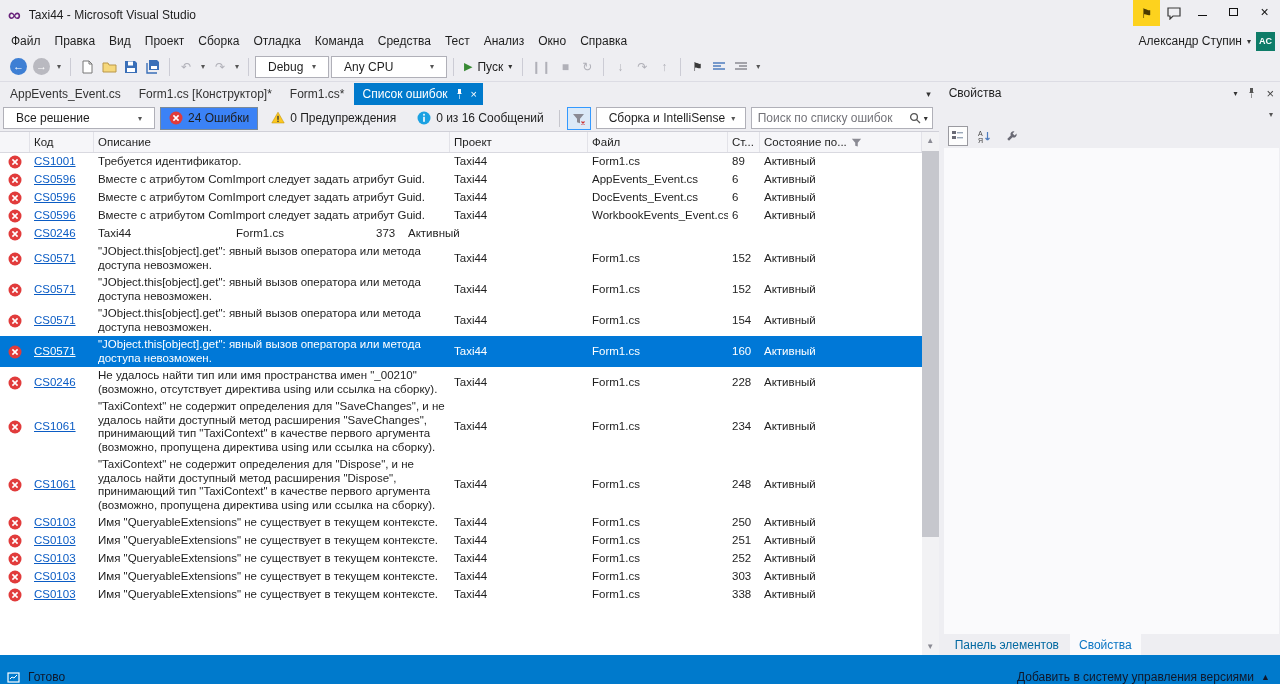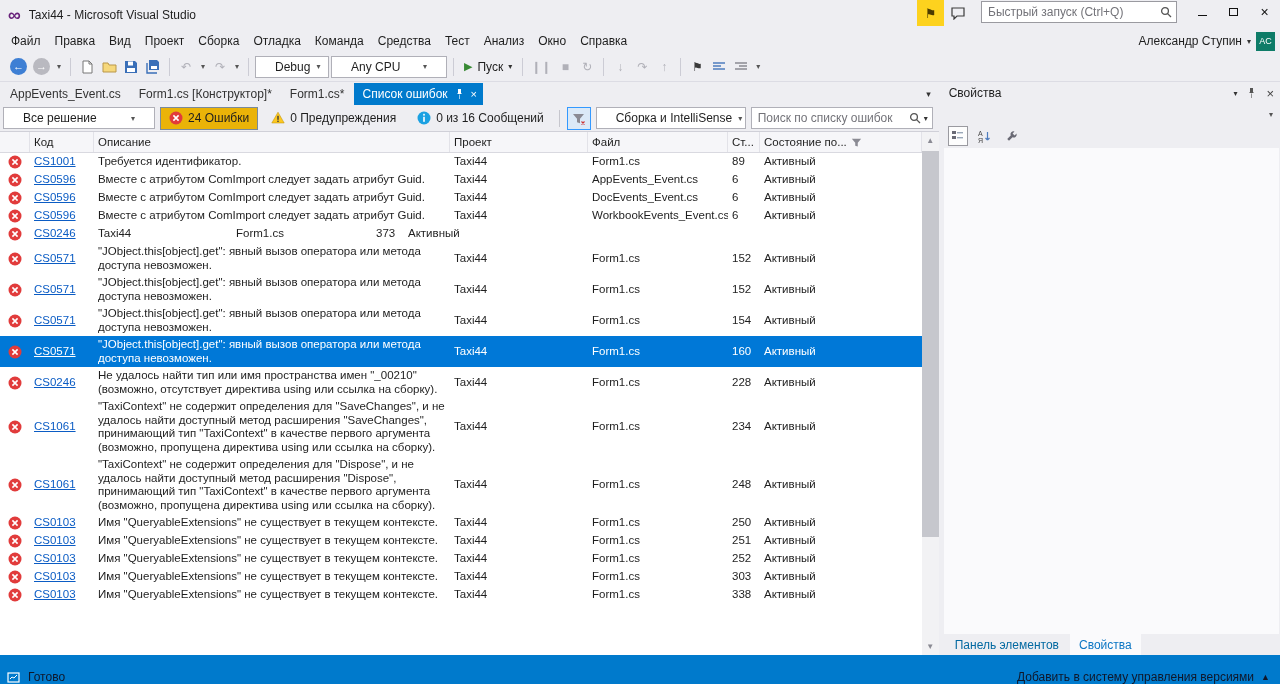--- a/index.html
+++ b/index.html
@@ -18,31 +18,31 @@
   .quick-launch input::placeholder{color:#737379}
   .win-btn{width:31px;height:24px;display:flex;align-items:center;justify-content:center;color:#111;font-size:12px}
   .minbar{width:9px;height:1px;background:#111;margin-top:6px}
   .maxbox{width:9px;height:8px;border:1px solid #111}
 
   
   .menu-bar{flex:0 0 22px;display:flex;align-items:center;padding-left:4px}
   .menu-item{padding:3px 7px}
   .menu-right{margin-left:auto;display:flex;align-items:center;gap:5px;padding-right:5px}
   .chev{font-size:8px;color:#333}
-  .avatar{width:19px;height:19px;background:#0e7c68;color:#fff;font-size:9px;font-weight:normal;display:flex;align-items:center;justify-content:center}
+  .avatar{width:19px;height:19px;background:#0e7c68;color:#fff;font-size:9px;font-weight:bold;display:flex;align-items:center;justify-content:center}
 
   
   .toolbar{flex:0 0 30px;display:flex;align-items:center;gap:2px;padding:0 8px;border-bottom:1px solid #dcdce4}
   .tool-btn{height:24px;min-width:20px;padding:0 2px;display:flex;align-items:center;justify-content:center;color:#3a3a3a}
   .tool-chev{width:10px;font-size:8px;color:#555;display:flex;justify-content:center}
   .tsep{width:1px;height:18px;background:#ccccd5;margin:0 4px}
   .nav-circle{width:17px;height:17px;border-radius:50%;display:flex;align-items:center;justify-content:center;color:#fff;font-size:11px;line-height:1}
   .back{background:#3e7fd4}.fwd{background:#b9b9c0}
   .disabled{color:#b0b0b8}
-  .combo{height:22px;background:#fff;border:1px solid #b0b0b8;display:flex;align-items:center;padding:0 19px;gap:6px;white-space:nowrap}
+  .combo{height:22px;background:#fff;border:1px solid #b0b0b8;display:flex;align-items:center;padding:0 12px;gap:6px;white-space:nowrap}
   .combo .carr{margin-left:auto;font-size:8px;color:#555}
   .w74{width:74px}.w100{width:116px}.w152{width:152px}.w150{width:150px}
   .run{display:flex;align-items:center;gap:5px;height:24px;padding:0 4px}
   .play{color:#388a34;font-size:11px}
 
   
   .main{flex:1;display:flex;min-height:0;gap:4px}
   .left-pane{flex:0 0 928px;display:flex;flex-direction:column;min-height:0}
   .right-pane{flex:1;display:flex;flex-direction:column;min-width:0;background:#eeeef2}
 
@@ -50,21 +50,21 @@
   .tabstrip{flex:0 0 23px;display:flex;align-items:flex-end;position:relative;padding-left:1px}
   .tab{height:22px;display:flex;align-items:center;padding:0 9px;color:#333;white-space:nowrap}
   .tab.active{background:#007acc;color:#fff;gap:7px;padding-right:6px}
   .tab .x{font-size:11px;color:#fff}
   .well-chev{position:absolute;right:8px;bottom:6px;font-size:9px;color:#333}
 
   
   .error-panel{flex:1;display:flex;flex-direction:column;min-height:0;background:#eeeef2}
   .el-toolbar{flex:0 0 27px;display:flex;align-items:center;gap:5px;padding:0 3px;border-bottom:1px solid #d0d0d8}
   .toggle{display:flex;align-items:center;gap:5px;height:23px;padding:0 8px;white-space:nowrap}
-  .toggle.pressed{border:1px solid #7a8a99;background:#eab308}
+  .toggle.pressed{border:1px solid #7a8a99;background:#3b82f6}
   .msep{width:1px;height:17px;background:#c6c6cd;margin:0 2px}
   .icon-btn{width:24px;height:23px;display:flex;align-items:center;justify-content:center}
   .icon-btn.active-filter{border:1px solid #3399ff;background:#dbe9f7}
   .search-box{margin-left:auto;margin-right:3px;width:182px;height:22px;background:#fff;border:1px solid #b0b0b8;display:flex;align-items:center;gap:3px;padding:0 4px 0 6px}
   .search-box input{flex:1;min-width:0;border:0;outline:0;background:transparent;font:12px "Liberation Sans",sans-serif;color:#333}
   .search-box input::placeholder{color:#737379}
 
   .grid{flex:1;display:flex;min-height:0;background:#fff}
   .grid-left{flex:1;display:flex;flex-direction:column;min-width:0}
   .ghead{flex:0 0 21px;display:flex;background:#f6f6f9;border-bottom:1px solid #d9d9e0}
@@ -115,27 +115,20 @@
     <span>Taxi44 - Microsoft Visual Studio</span>
     <div class="tb-right">
       <div class="sq-btn flag-btn">
         <span>⚑</span>
       </div>
       <div class="sq-btn">
         <svg width="14" height="13" viewBox="0 0 14 13">
             <path d="M1 1h12v8H6l-3 3v-3H1z" fill="none" stroke="#3a3a3a" stroke-width="1.2"></path>
           </svg>
       </div>
-      <div class="quick-launch">
-        <input type="text" readonly="" placeholder="Быстрый запуск (Ctrl+Q)" style="">
-        <svg width="12" height="12" viewBox="0 0 12 12">
-            <circle cx="5" cy="5" r="3.4" fill="none" stroke="#555" stroke-width="1.3"></circle>
-            <path d="M7.6 7.6L11 11" stroke="#555" stroke-width="1.3"></path>
-          </svg>
-      </div>
       <div class="win-btn">
           <span class="minbar"></span>
         </div>
       <div class="win-btn">
           <span class="maxbox"></span>
         </div>
       <div class="win-btn">
           <span style="font-size:14px">×</span>
         </div>
     </div>

